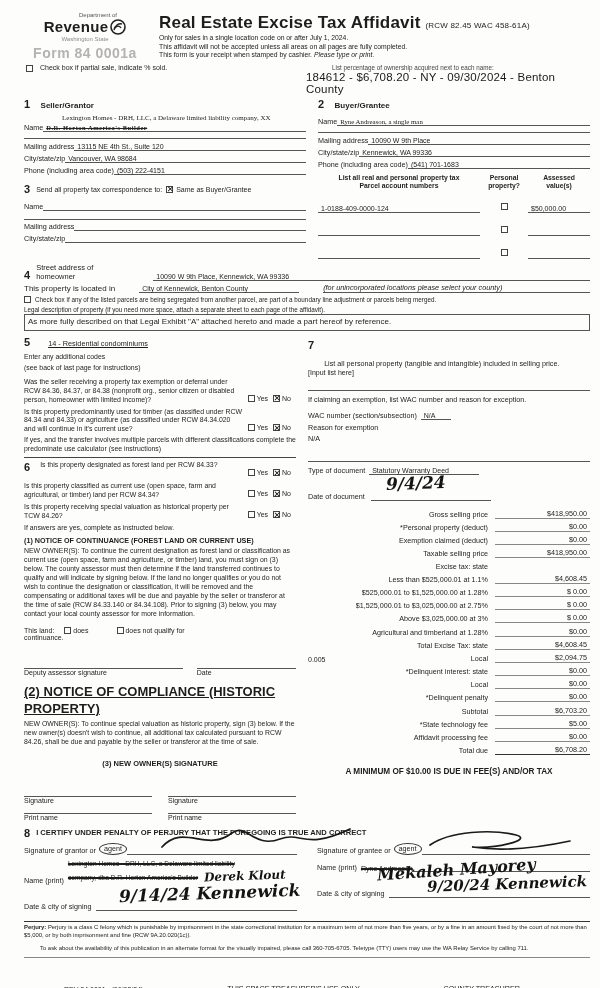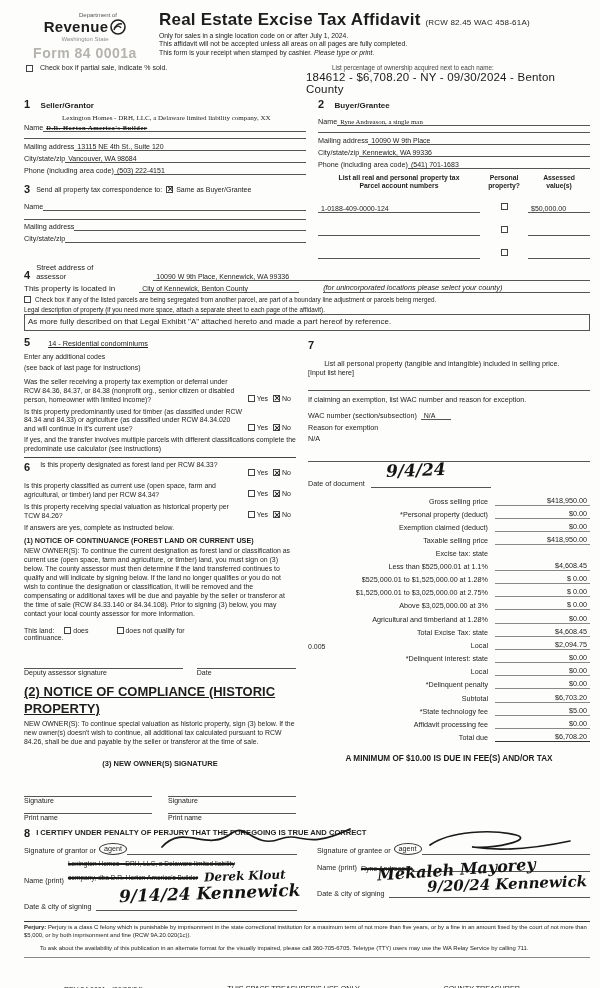--- a/index.html
+++ b/index.html
@@ -4,21 +4,21 @@
 <style>
   html,body{margin:0;padding:0;background:#e8e8e8;}
   .page{width:600px;height:988px;background:#fdfdfc;margin:0 auto;position:relative;
         font-family:"Liberation Sans",sans-serif;color:#1d1d1d;overflow:hidden;
         box-sizing:border-box;padding:8px 10px 0 24px;}
   *{box-sizing:border-box;}
   .serif{font-family:"Liberation Serif",serif;}
   .hand{font-family:"DejaVu Serif",serif;font-style:italic;font-weight:600;color:#141414;
         transform:rotate(-2deg);display:inline-block;white-space:nowrap;}
   
-  .hdr{display:flex;align-items:flex-start;}
+  .hdr{display:flex;align-items:center;}
   .logo{width:122px;text-align:center;padding-top:4px;flex:none;}
   .logo .dept{font-size:6px;color:#555;margin-left:26px;}
   .logo .rev{font-size:15px;font-weight:bold;letter-spacing:.3px;display:inline-flex;align-items:center;gap:2px;}
   .logo .wa{font-size:6px;color:#8a8a8a;}
   .logo .formno{font-size:14px;color:#b5b3ae;font-weight:bold;letter-spacing:.5px;margin-top:3px;}
   .hdr-div{width:1px;background:#777;margin:2px 8px 4px 4px;flex:none;}
   .titleblk{padding-top:2px;}
   .t1{font-size:17px;font-weight:bold;letter-spacing:.2px;}
   .t1 .rcw{font-size:8px;font-weight:normal;}
   .tline{font-size:6.8px;margin-top:1.5px;color:#222;}
@@ -181,21 +181,21 @@
         <span style="width:48px;text-align:center;"><span class="cb"></span></span>
         <span class="uline" style="width:62px;height:9px;"></span>
       </div>
     </div>
   </div>
 
   <div style="margin-top:4px;">
     <div class="row">
       <span class="secno">4</span>
       <span style="font-size:7.5px;line-height:1.25;">
-        <span>Street address of</span><br><span>assessor</span>
+        <span>Street address of</span><br><span>homeowner</span>
       </span>
       <span class="uline" style="flex:1;margin-left:60px;text-align:left;">10090 W 9th Place, Kennewick, WA 99336</span>
     </div>
     <div class="row" style="margin-top:2px;gap:20px;">
       <span style="font-size:8px;">This property is located in</span>
       <span class="uline" style="width:160px;margin-left:4px;">City of Kennewick, Benton County</span>
       <span style="font-size:7.3px;font-style:italic;margin-left:4px;flex:1;border-bottom:1px solid #555;">(for unincorporated locations please select your county)</span>
     </div>
     <div style="margin-top:3px;display:flex;gap:4px;">
       <span class="cb"></span>
@@ -279,20 +279,24 @@
       <div style="font-size:7px;margin-top:1px;">[Input list here]</div>
       <div class="hr" style="margin:14px 0 4px;"></div>
       <div class="para" style="font-size:7.2px;">If claiming an exemption, list WAC number and reason for exception.</div>
       <div class="row" style="margin-top:6px;">
         <span class="lbl">WAC number (section/subsection)</span>
         <span class="uline" style="width:30px;margin-left:4px;">N/A</span>
       </div>
       <div style="font-size:7.2px;margin-top:3px;">Reason for exemption</div>
       <div style="font-size:7.2px;margin-top:2px;">N/A</div>
       <div class="hr" style="margin:18px 0 4px;"></div>
+      <div class="row">
+        <span class="lbl">Type of document</span>
+        <span class="uline" style="width:110px;margin-left:4px;">Statutory Warranty Deed</span>
+      </div>
       <div class="row" style="margin-top:4px;position:relative;height:22px;">
         <span class="lbl">Date of document</span>
         <span class="uline" style="width:120px;margin-left:6px;height:12px;"></span>
         <span class="hand" style="position:absolute;left:78px;top:-6px;font-size:17px;">9/4/24</span>
       </div>
 
       <div style="margin-top:8px;">
         <div class="frow">
             <span class="fpre"></span>
             <span class="flabel">Gross selling price</span>

